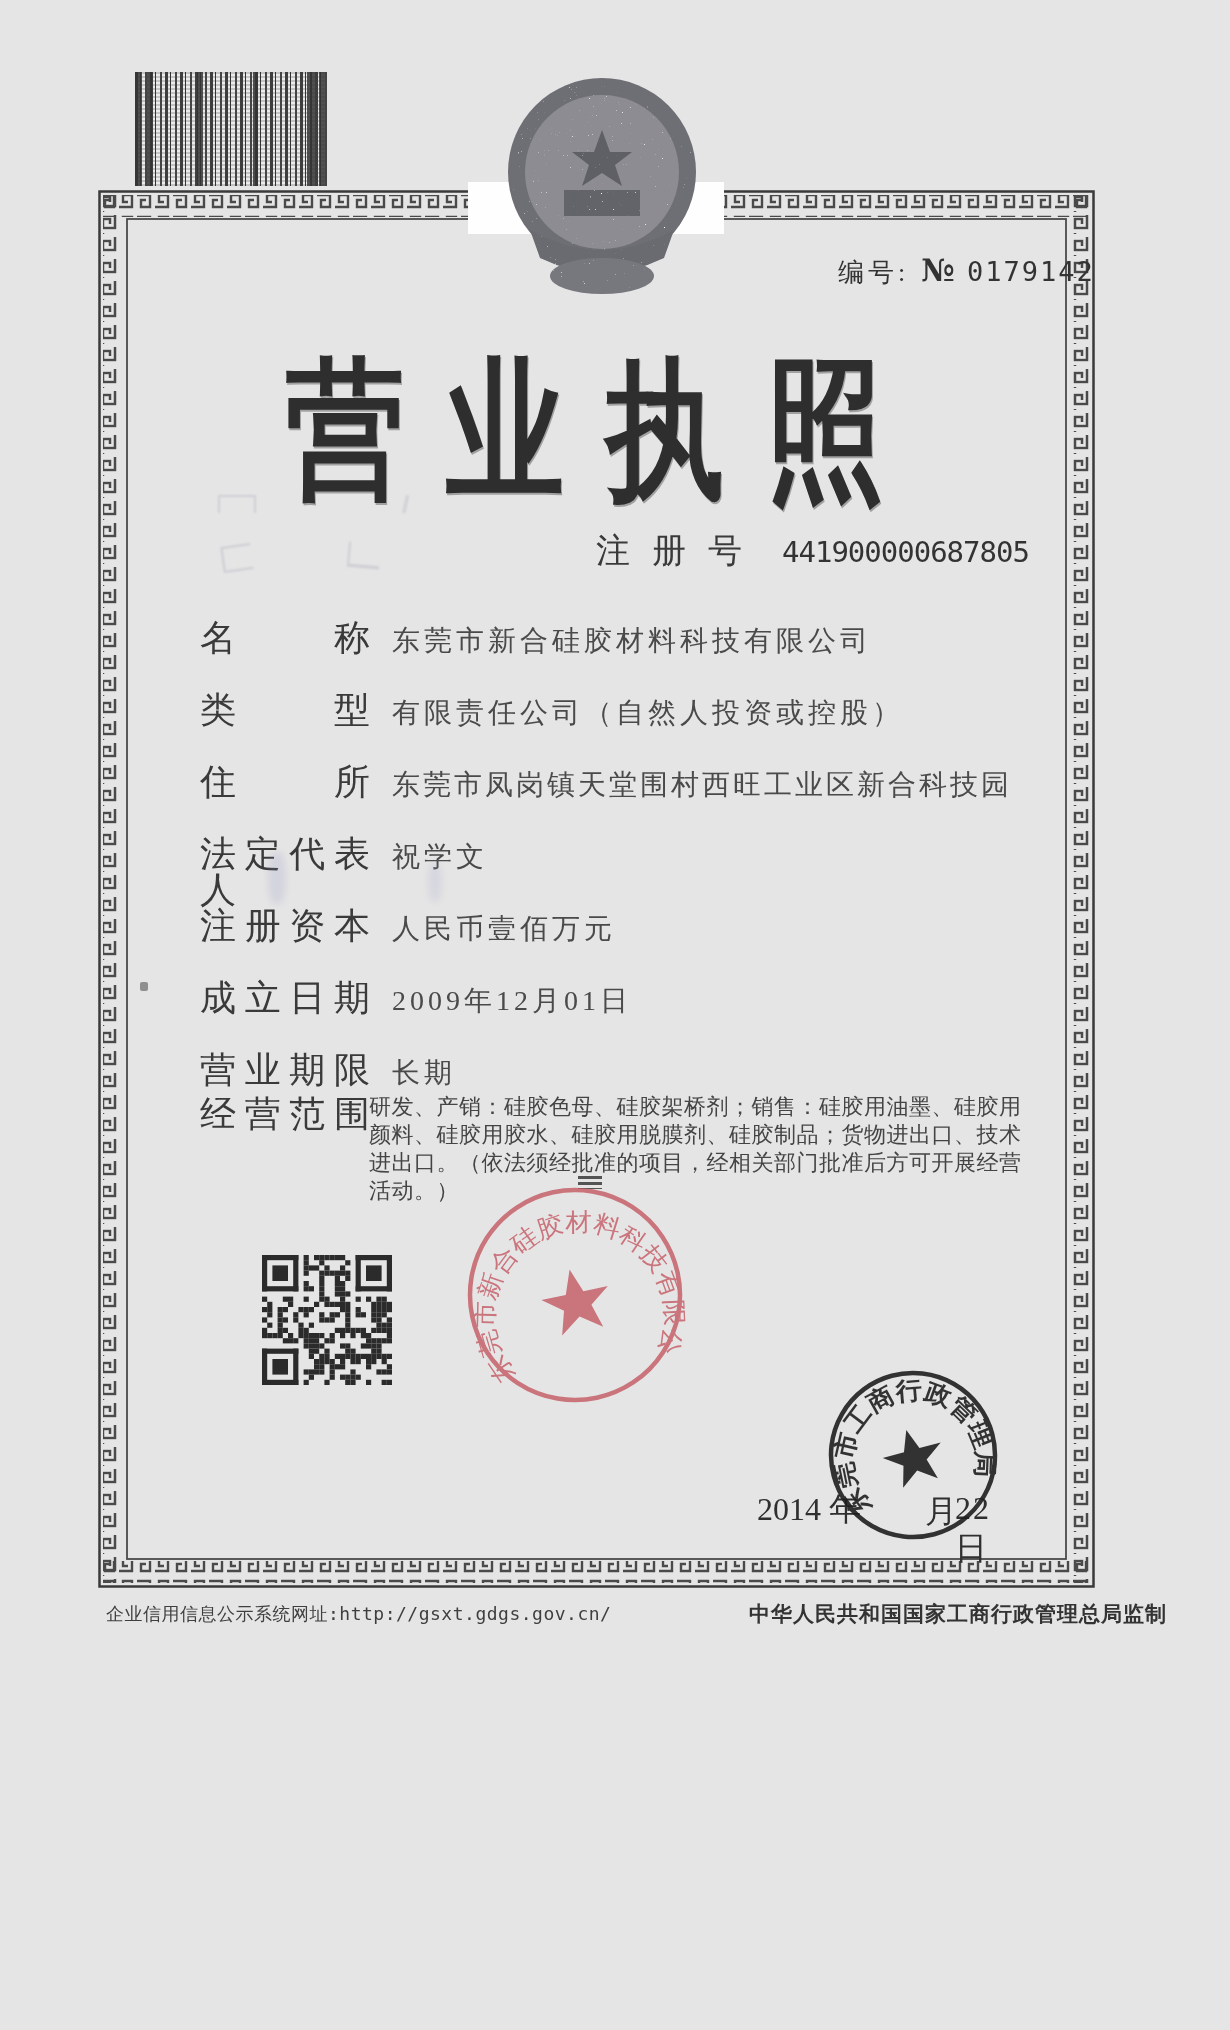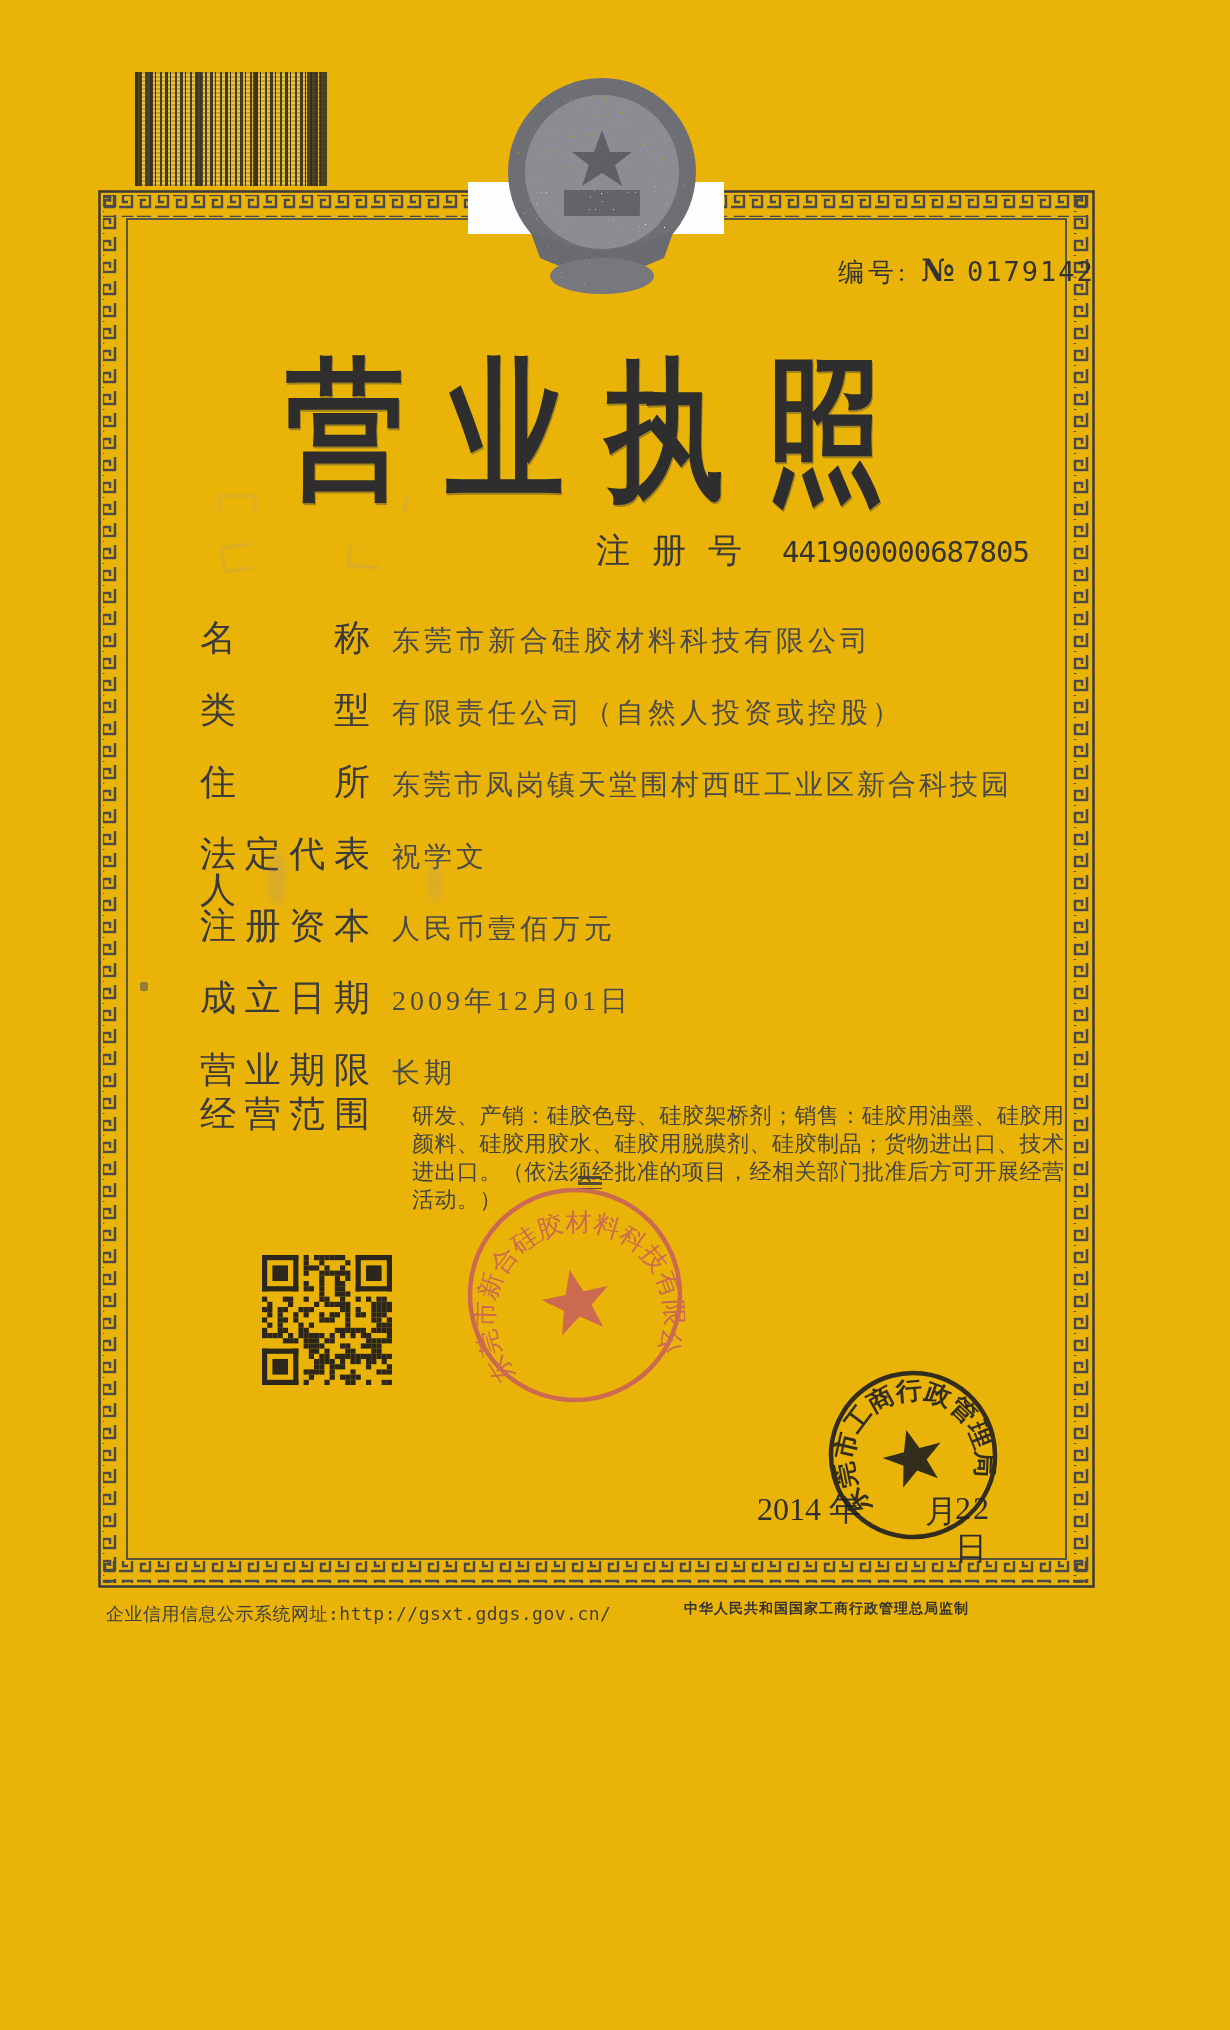--- a/index.html
+++ b/index.html
@@ -1,16 +1,16 @@
 <!DOCTYPE html>
 <html><head>
 <meta charset="utf-8">
 <style>
   html,body{margin:0;padding:0;background:#ffffff;}
-  .page{position:relative;width:1230px;height:2030px;background:#eab308;overflow:hidden;
+  .page{position:relative;width:1230px;height:2030px;background:#e5e5e5;overflow:hidden;
         font-family:"Liberation Sans",sans-serif;color:#3c3c3c;}
 
   
   .barcode{position:absolute;left:135px;top:72px;width:192px;height:114px;z-index:3;
     background:
       repeating-linear-gradient(90deg,#2c2c2c 0 3px,rgba(255,255,255,0) 3px 5px,#1f1f1f 5px 6px,rgba(255,255,255,0) 6px 10px,#333 10px 12px,rgba(255,255,255,0) 12px 15px),
       repeating-linear-gradient(0deg,rgba(120,120,120,.35) 0 2px,rgba(255,255,255,.25) 2px 4px);
     filter:blur(.6px);opacity:.9;}
   .barcode .solid{position:absolute;top:0;height:100%;background:#222;opacity:.85;}
   .emblem-patch{position:absolute;left:468px;top:182px;width:256px;height:52px;background:#fefefe;z-index:2;}
@@ -55,21 +55,21 @@
   .registrar{position:absolute;left:612px;top:1424px;z-index:4;font-size:37px;letter-spacing:24px;
     color:#2f2f2f;font-family:"Liberation Serif",serif;white-space:nowrap;}
   .dateline{position:absolute;left:757px;top:1488px;z-index:4;font-size:32px;color:#2f2f2f;
     font-family:"Liberation Serif",serif;}
   .dateline .m{position:absolute;left:168px;top:2px;}
   .dateline .d{position:absolute;left:198px;top:2px;letter-spacing:2px;}
 
   
   .footer-left{position:absolute;left:106px;top:1602px;z-index:4;font-size:18px;color:#3f3f3f;
     font-family:"DejaVu Sans Mono",monospace;letter-spacing:.5px;}
-  .footer-right{position:absolute;left:684px;top:1600px;z-index:4;font-size:14px;font-weight:bold;
+  .footer-right{position:absolute;left:749px;top:1600px;z-index:4;font-size:21px;font-weight:bold;
     color:#333;letter-spacing:1px;font-family:"Liberation Serif",serif;}
 
   
   .smudge{position:absolute;z-index:4;opacity:.28;filter:blur(1px);}
   .sm1{left:218px;top:495px;width:34px;height:16px;border:2px solid #9a9ab0;border-bottom:none;}
   .sm2{left:404px;top:497px;width:18px;height:18px;border-left:3px solid #9a9ab0;transform:rotate(12deg);}
   .sm3{left:222px;top:545px;width:28px;height:22px;border:2px solid #8f8fa8;border-right:none;transform:rotate(-8deg);}
   .sm4{left:348px;top:543px;width:30px;height:22px;border-bottom:3px solid #9090a8;border-left:2px solid #9090a8;transform:rotate(5deg);}
   .sm5{left:268px;top:852px;width:18px;height:52px;background:#8a8ac0;border-radius:40%;opacity:.18;filter:blur(3px);}
   .sm6{left:428px;top:862px;width:14px;height:40px;background:#9090c4;border-radius:40%;opacity:.16;filter:blur(3px);}
@@ -166,21 +166,21 @@
   <div class="row" style="top:980px">
     <div class="lbl">成立日期</div>
     <div class="val">2009年12月01日</div>
   </div>
   <div class="row" style="top:1052px">
     <div class="lbl">营业期限</div>
     <div class="val">长期</div>
   </div>
   <div class="row" style="top:1096px">
     <div class="lbl">经营范围</div>
-    <div class="val small" style="margin-top:9px;top:-3px;position:absolute;left:412px">研发、产销：硅胶色母、硅胶架桥剂；销售：硅胶用油墨、硅胶用颜料、硅胶用胶水、硅胶用脱膜剂、硅胶制品；货物进出口、技术进出口。（依法须经批准的项目，经相关部门批准后方可开展经营活动。）</div>
+    <div class="val small" style="margin-top:0;top:-3px;position:absolute;left:369px">研发、产销：硅胶色母、硅胶架桥剂；销售：硅胶用油墨、硅胶用颜料、硅胶用胶水、硅胶用脱膜剂、硅胶制品；货物进出口、技术进出口。（依法须经批准的项目，经相关部门批准后方可开展经营活动。）</div>
   </div>
 
   <svg class="qr" id="qr" width="130" height="130">
       <rect x="41.6" y="0" w="0" width="5.2" height="5.2" fill="#1c1c1c"></rect>
       <rect x="52" y="0" w="0" width="5.2" height="5.2" fill="#1c1c1c"></rect>
       <rect x="57.2" y="0" w="0" width="5.2" height="5.2" fill="#1c1c1c"></rect>
       <rect x="62.400000000000006" y="0" w="0" width="5.2" height="5.2" fill="#1c1c1c"></rect>
       <rect x="67.60000000000001" y="0" w="0" width="5.2" height="5.2" fill="#1c1c1c"></rect>
       <rect x="72.8" y="0" w="0" width="5.2" height="5.2" fill="#1c1c1c"></rect>
       <rect x="78" y="0" w="0" width="5.2" height="5.2" fill="#1c1c1c"></rect>

